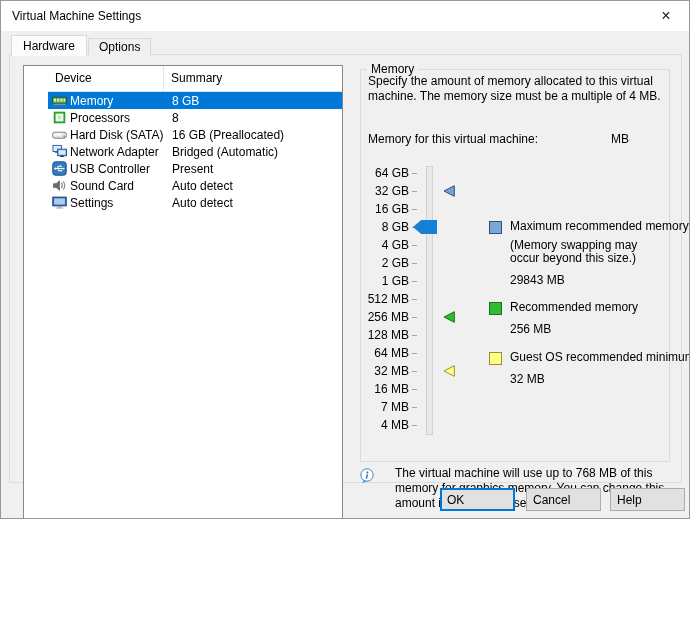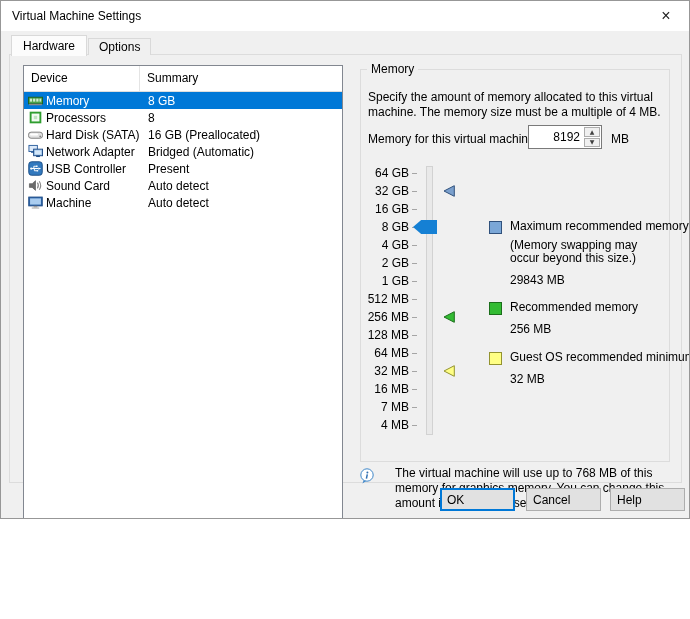--- a/index.html
+++ b/index.html
@@ -15,39 +15,39 @@
   .close-btn{position:absolute;right:6px;top:3px;width:34px;height:24px;
     display:flex;align-items:center;justify-content:center;font-size:16px;color:#222;cursor:default;}
   
   .dialog-body{position:absolute;left:0;top:30px;right:0;bottom:0;background:#f0f0f0;}
   
   .tab-bar{position:absolute;left:10px;top:3px;height:21px;display:flex;align-items:flex-end;z-index:3;}
   .tab{height:16px;line-height:16px;padding:0 10px;background:#f0f0f0;border:1px solid #d9d9d9;border-bottom:none;margin-right:1px;}
   .tab.active{height:20px;line-height:20px;padding:0 11px;background:#fcfcfc;margin-bottom:-1px;z-index:4;position:relative;}
   .tab-page{position:absolute;left:8px;top:23px;right:7px;bottom:35px;border:1px solid #dcdcdc;background:#f0f0f0;}
   
-  .device-list{position:absolute;left:13px;top:10px;width:320px;height:480px;background:#fff;border:1px solid #828790;box-sizing:border-box;}
+  .device-list{position:absolute;left:13px;top:10px;width:320px;height:480px;background:#fff;border:1px solid #828790;box-sizing:border-box;padding-left:24px;}
   .list-header{height:25px;display:flex;border-bottom:1px solid #dedede;}
   .col-device{width:116px;line-height:25px;padding-left:7px;box-sizing:border-box;border-right:1px solid #e4e4e4;}
   .col-summary{line-height:25px;padding-left:7px;}
   .dev-row{height:17px;display:flex;align-items:center;}
   .dev-row.selected{background:#0078d7;color:#fff;}
   .dev-icon{width:15px;height:15px;margin-left:4px;flex:none;}
   .dev-icon svg{display:block;}
   .dev-name{margin-left:3px;width:94px;flex:none;white-space:nowrap;}
   .dev-summary{padding-left:8px;white-space:nowrap;}
   
   .btn{font:inherit;background:#e1e1e1;border:1px solid #adadad;box-sizing:border-box;
     display:flex;align-items:center;justify-content:space-between;cursor:default;}
   .add-btn{position:absolute;left:178px;top:498px;width:73px;height:24px;gap:3px;}
   .remove-btn{position:absolute;left:258px;top:498px;width:73px;height:24px;background:#ebebeb;border-color:#d6d6d6;color:#000000;}
   
   .groupbox{position:absolute;left:350px;top:14px;width:310px;height:393px;border:1px solid #dcdcdc;box-sizing:border-box;}
   .group-label{position:absolute;top:-8px;left:6px;background:#f0f0f0;padding:0 4px;}
-  .description{position:absolute;left:7px;top:20px;width:300px;line-height:15px;}
+  .description{position:absolute;left:7px;top:4px;width:300px;line-height:15px;}
   .mem-field-label{position:absolute;left:7px;top:62px;white-space:nowrap;}
   .spinbox{position:absolute;left:167px;top:55px;width:74px;height:24px;border:1px solid #7a7a7a;background:#fff;box-sizing:border-box;display:flex;}
   .spin-value{flex:1;min-width:0;border:none;outline:none;background:transparent;font:inherit;text-align:right;padding:0 3px 0 0;}
   .spin-buttons{width:16px;display:flex;flex-direction:column;padding:1px;gap:1px;}
   .spin-up,.spin-down{flex:1;background:#f0f0f0;border:1px solid #adadad;font-size:6px;line-height:1;
     display:flex;align-items:center;justify-content:center;color:#404040;font-family:"DejaVu Sans",sans-serif;}
   .unit-label{position:absolute;left:250px;top:62px;}
   
   .slider-zone{position:absolute;left:0;top:94px;width:125px;height:276px;}
   .tick-row{height:18px;display:flex;align-items:center;padding-left:4px;}
@@ -181,21 +181,21 @@
             </div>
             <div class="dev-row">
               <span class="dev-icon">
                 <svg width="15" height="15" viewBox="0 0 16 16">
                   <rect x="0.8" y="2.2" width="14.4" height="9.4" fill="#2d65a8" stroke="#1d4a85"></rect>
                   <rect x="2.2" y="3.6" width="11.6" height="6.6" fill="#aacdf0"></rect>
                   <rect x="6" y="11.6" width="4" height="1.7" fill="#9a9a9a"></rect>
                   <rect x="4" y="13.3" width="8" height="1.2" fill="#b0b0b0"></rect>
                 </svg>
               </span>
-              <span class="dev-name">Machine</span>
+              <span class="dev-name">Settings</span>
               <span class="dev-summary">Auto detect</span>
             </div>
           </div>
       </div>
 
       <button class="btn add-btn">
         <span class="shield"><svg width="15" height="15" viewBox="0 0 16 16">
               <defs>
                 <clipPath id="shclip">
                   <path d="M8 1 C10 2.2 12.5 2.8 14.5 2.8 C14.5 8.5 12.5 12.8 8 15 C3.5 12.8 1.5 8.5 1.5 2.8 C3.5 2.8 6 2.2 8 1 Z"></path>
@@ -213,31 +213,20 @@
       </button>
       <button class="btn remove-btn">
         <span>Remove</span>
       </button>
 
       <div class="groupbox">
         <span class="group-label">Memory</span>
         <div class="description">Specify the amount of memory allocated to this virtual machine. The memory size must be a multiple of 4 MB.</div>
 
         <span class="mem-field-label">Memory for this virtual machine:</span>
-        <div class="spinbox">
-          <input class="spin-value" value="8192" style="">
-          <div class="spin-buttons">
-            <div class="spin-up">
-                <span>▲</span>
-              </div>
-            <div class="spin-down">
-                <span>▼</span>
-              </div>
-          </div>
-        </div>
         <span class="unit-label">MB</span>
 
         <div class="slider-zone" id="slider-zone">
           <div id="tick-col">
               <div class="tick-row">
                 <span class="tick-label">64 GB</span>
                 <span class="tick-dash"></span>
               </div>
               <div class="tick-row">
                 <span class="tick-label">32 GB</span>

